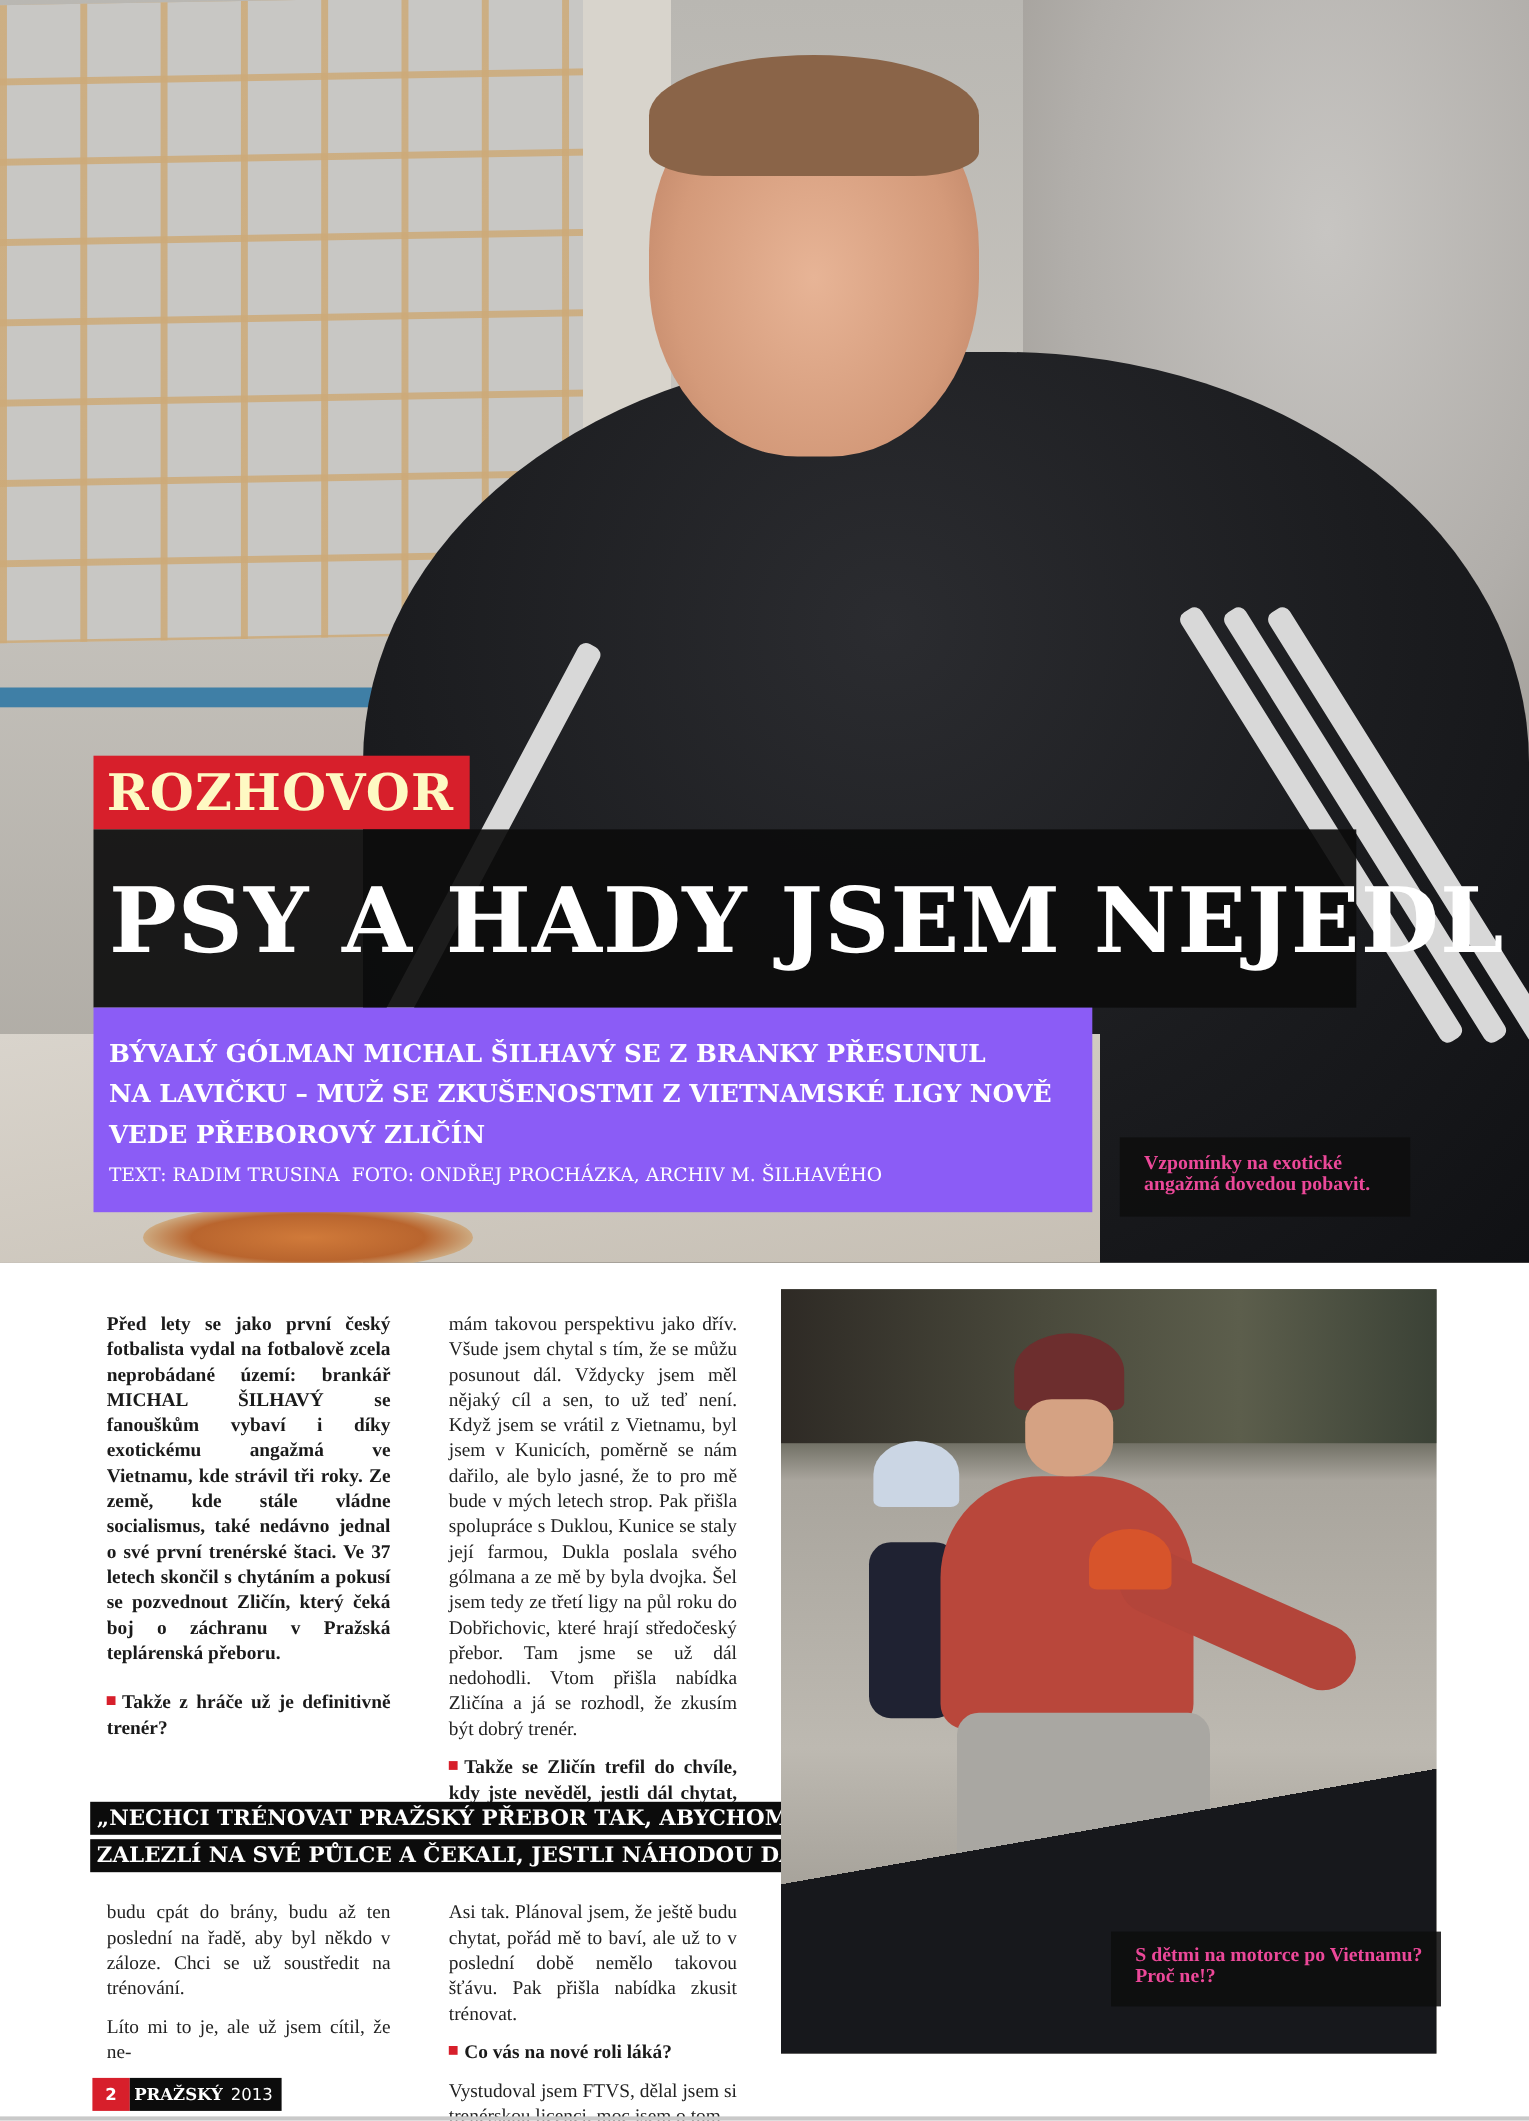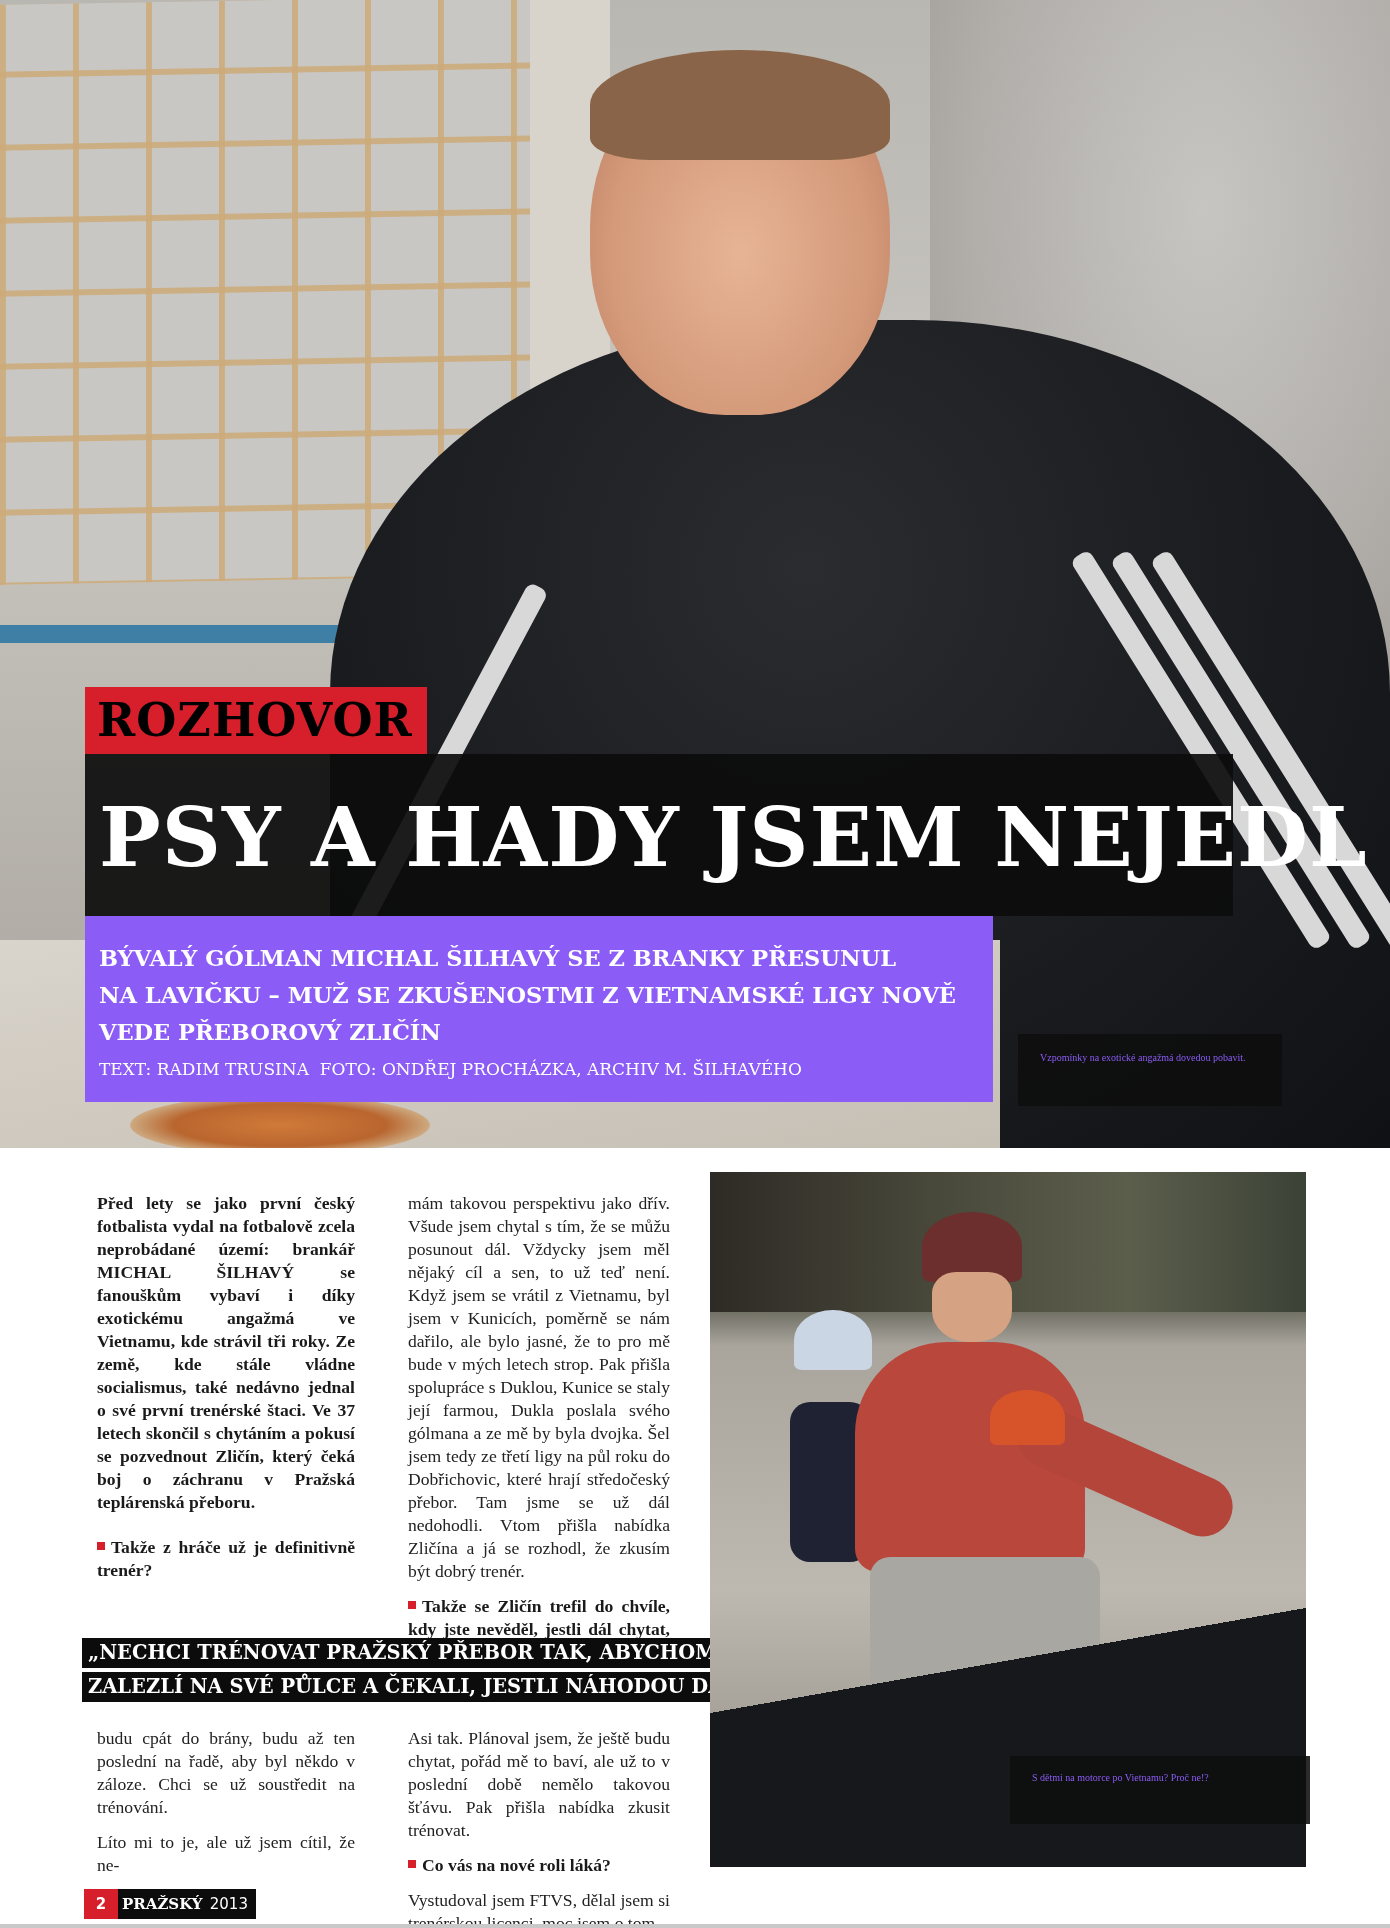--- a/index.html
+++ b/index.html
@@ -27,35 +27,35 @@
     border-radius: 45% 45% 0 0; }
   .hero .stripe { position: absolute; width: 22px; height: 460px; background: #d8d8d8; transform: rotate(-32deg); border-radius: 8px; }
   .hero .head { position: absolute; left: 590px; top: 55px; width: 300px; height: 360px;
     background: radial-gradient(ellipse at 50% 55%, #e7b496 0%, #d49a7a 60%, #b57b5e 100%);
     border-radius: 48% 48% 45% 45%; }
   .hero .hair { position: absolute; left: 590px; top: 50px; width: 300px; height: 110px;
     background: #8a6448; border-radius: 50% 50% 20% 20%; }
 
   
   .kicker { position: absolute; left: 85px; top: 687px; height: 67px; padding: 0 14px 0 12px;
-    background: #d71f2b; color: #000000; font-family: "DejaVu Serif", serif; font-weight: bold;
+    background: #d71f2b; color: #fef9c3; font-family: "DejaVu Serif", serif; font-weight: bold;
     font-size: 46px; line-height: 67px; letter-spacing: 1px; }
   .headline { position: absolute; left: 85px; top: 754px; width: 1148px; height: 162px;
     background: rgba(12,12,12,0.92); }
   .headline span { position: absolute; left: 14px; top: 38px; color: #fff; font-family: "DejaVu Serif", serif;
     font-weight: bold; font-size: 82px; line-height: 90px; letter-spacing: 1px; white-space: nowrap; }
   .dek { position: absolute; left: 85px; top: 916px; width: 908px; height: 186px; background: #8b5cf6; }
   .dek .lede { position: absolute; left: 14px; top: 24px; width: 880px; color: #fff;
     font-family: "DejaVu Serif", serif; font-weight: bold; font-size: 22.5px; line-height: 37px; }
   .dek .credits { position: absolute; left: 14px; top: 142px; color: #fff; font-family: "DejaVu Serif", serif;
     font-size: 17px; line-height: 22px; white-space: nowrap; }
   .dek .credits b { font-weight: normal; }
 
-  .cap { position: absolute; background: rgba(14,14,14,0.88); color: #8b5cf6; font-family: "Liberation Serif", serif;
-    font-weight: normal; font-size: 10px; line-height: 19px; padding: 14px 12px 14px 12px; }
+  .cap { position: absolute; background: rgba(14,14,14,0.88); color: #ec4899; font-family: "Liberation Serif", serif;
+    font-weight: bold; font-size: 18px; line-height: 19px; padding: 14px 12px 14px 12px; }
   .cap-hero { left: 1018px; top: 1034px; width: 232px; height: 58px; padding: 14px 10px 0 22px; box-sizing: content-box; }
 
   
   .col { position: absolute; font-family: "Liberation Serif", serif; font-size: 17.6px; line-height: 23px;
     color: #222; text-align: justify; hyphens: manual; }
   .col p { margin: 12px; }
   .col .lead { font-weight: bold; color: #1a1a1a; }
   .col .q { font-weight: bold; color: #1a1a1a; }
   .col .sq { display: inline-block; width: 8px; height: 8px; background: #d71f2b; margin-right: 6px; vertical-align: 3px; }
   .c1 { left: 85px; top: 1180px; width: 282px; }

